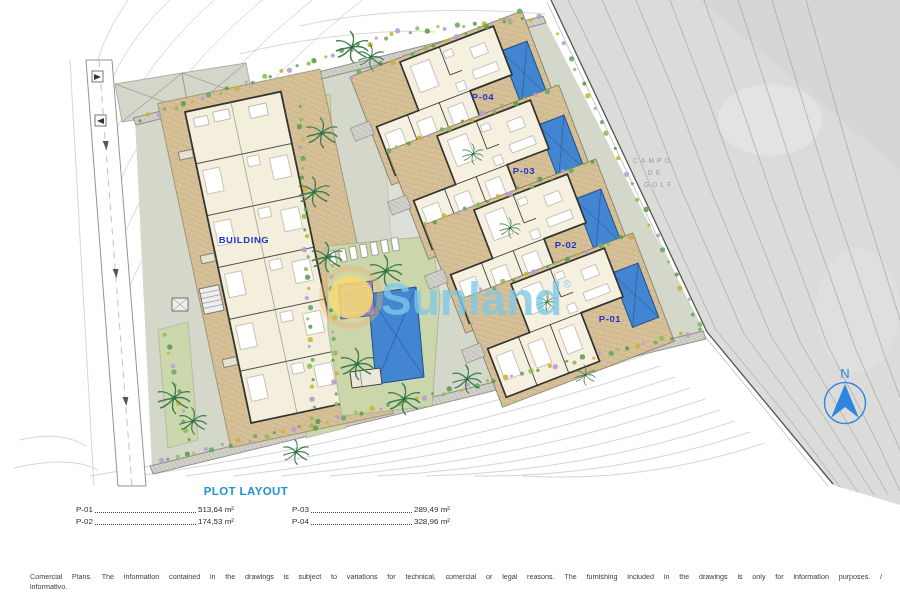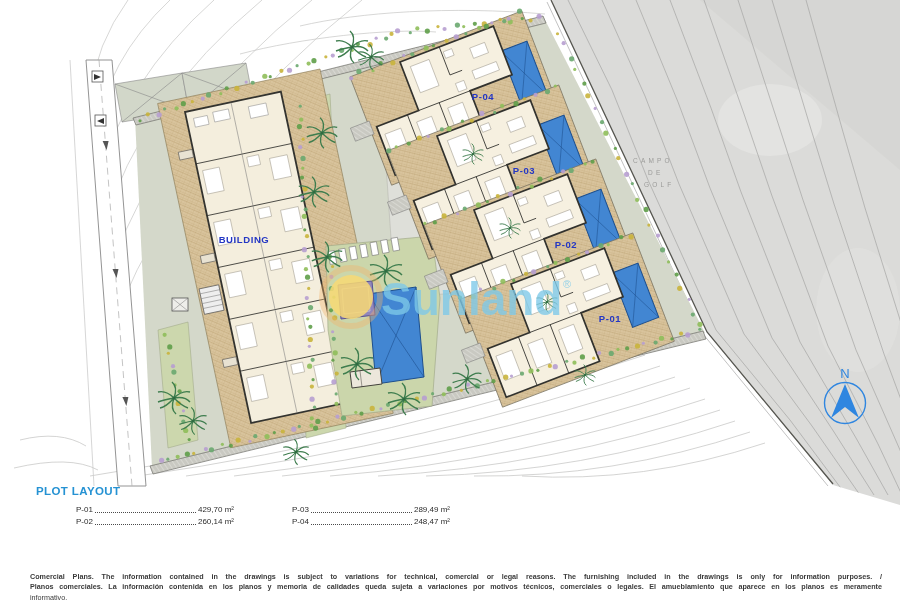--- a/index.html
+++ b/index.html
@@ -1,27 +1,27 @@
 <!DOCTYPE html>
 <html><head>
 <meta charset="utf-8">
 <style>
   html,body{margin:0;padding:0;background:#ffffff;}
   #stage{position:relative;width:900px;height:600px;background:#fff;overflow:hidden;
          font-family:"Liberation Sans", sans-serif;}
   #plan-svg{position:absolute;left:0;top:0;}
   .legend{position:absolute;left:36px;top:483px;width:420px;}
-  .legend-title{font-size:11.5px;font-weight:bold;color:#2592d3;letter-spacing:.4px;line-height:1.42;}
+  .legend-title{font-size:11.5px;font-weight:bold;color:#2592d3;letter-spacing:.4px;line-height:1.42;text-align:center;}
   .legend-rows{display:flex;gap:58px;margin-left:40px;margin-top:6px;}
   .legend-col{display:flex;flex-direction:column;gap:3px;}
   .plot-row{display:flex;align-items:flex-end;width:158px;font-size:8px;color:#2b2b2b;}
   .plot-row .leader{flex:1;border-bottom:1px dotted #4a4a4a;margin:0 2px 1px 2px;}
   .disclaimer{position:absolute;left:30px;top:572px;width:852px;color:#3a3a3a;
               font-size:7.2px;line-height:1.45;}
-  .disc-just{text-align:justify;text-align-last:justify;font-weight:bold;}
+  .disc-just{text-align:justify;text-align-last:justify;}
   text{font-family:"Liberation Sans", sans-serif;}
   .plan-label{font-weight:bold;fill:#2336c4;font-size:9.5px;letter-spacing:.6px;}
   .golf-label{fill:#9b9b99;font-size:6.5px;letter-spacing:3.2px;}
 </style>
 </head>
 <body>
 
 <div id="stage">
 
 <svg id="plan-svg" width="900" height="600" viewBox="0 0 900 600">
@@ -519,42 +519,41 @@
   </g>
 </svg>
 
 <div class="legend">
   <div class="legend-title">PLOT LAYOUT</div>
   <div class="legend-rows">
     <div class="legend-col">
       <div class="plot-row">
         <span>P-01</span>
         <span class="leader"></span>
-        <span>429,70 m²</span>
+        <span>513,64 m²</span>
       </div>
       <div class="plot-row">
         <span>P-02</span>
         <span class="leader"></span>
-        <span>260,14 m²</span>
+        <span>174,53 m²</span>
       </div>
     </div>
     <div class="legend-col">
       <div class="plot-row">
         <span>P-03</span>
         <span class="leader"></span>
         <span>289,49 m²</span>
       </div>
       <div class="plot-row">
         <span>P-04</span>
         <span class="leader"></span>
-        <span>248,47 m²</span>
+        <span>328,96 m²</span>
       </div>
     </div>
   </div>
 </div>
 
 <div class="disclaimer">
   <div class="disc-just">Comercial Plans. The information contained in the drawings is subject to variations for technical, comercial or legal reasons. The furnishing included in the drawings is only for information purposes. /</div>
-  <div class="disc-just">Planos comerciales. La información contenida en los planos y memoria de calidades queda sujeta a variaciones por motivos técnicos, comerciales o legales. El amueblamiento que aparece en los planos es meramente</div>
   <div>informativo.</div>
 </div>
 
 </div>
 
 </body></html>

